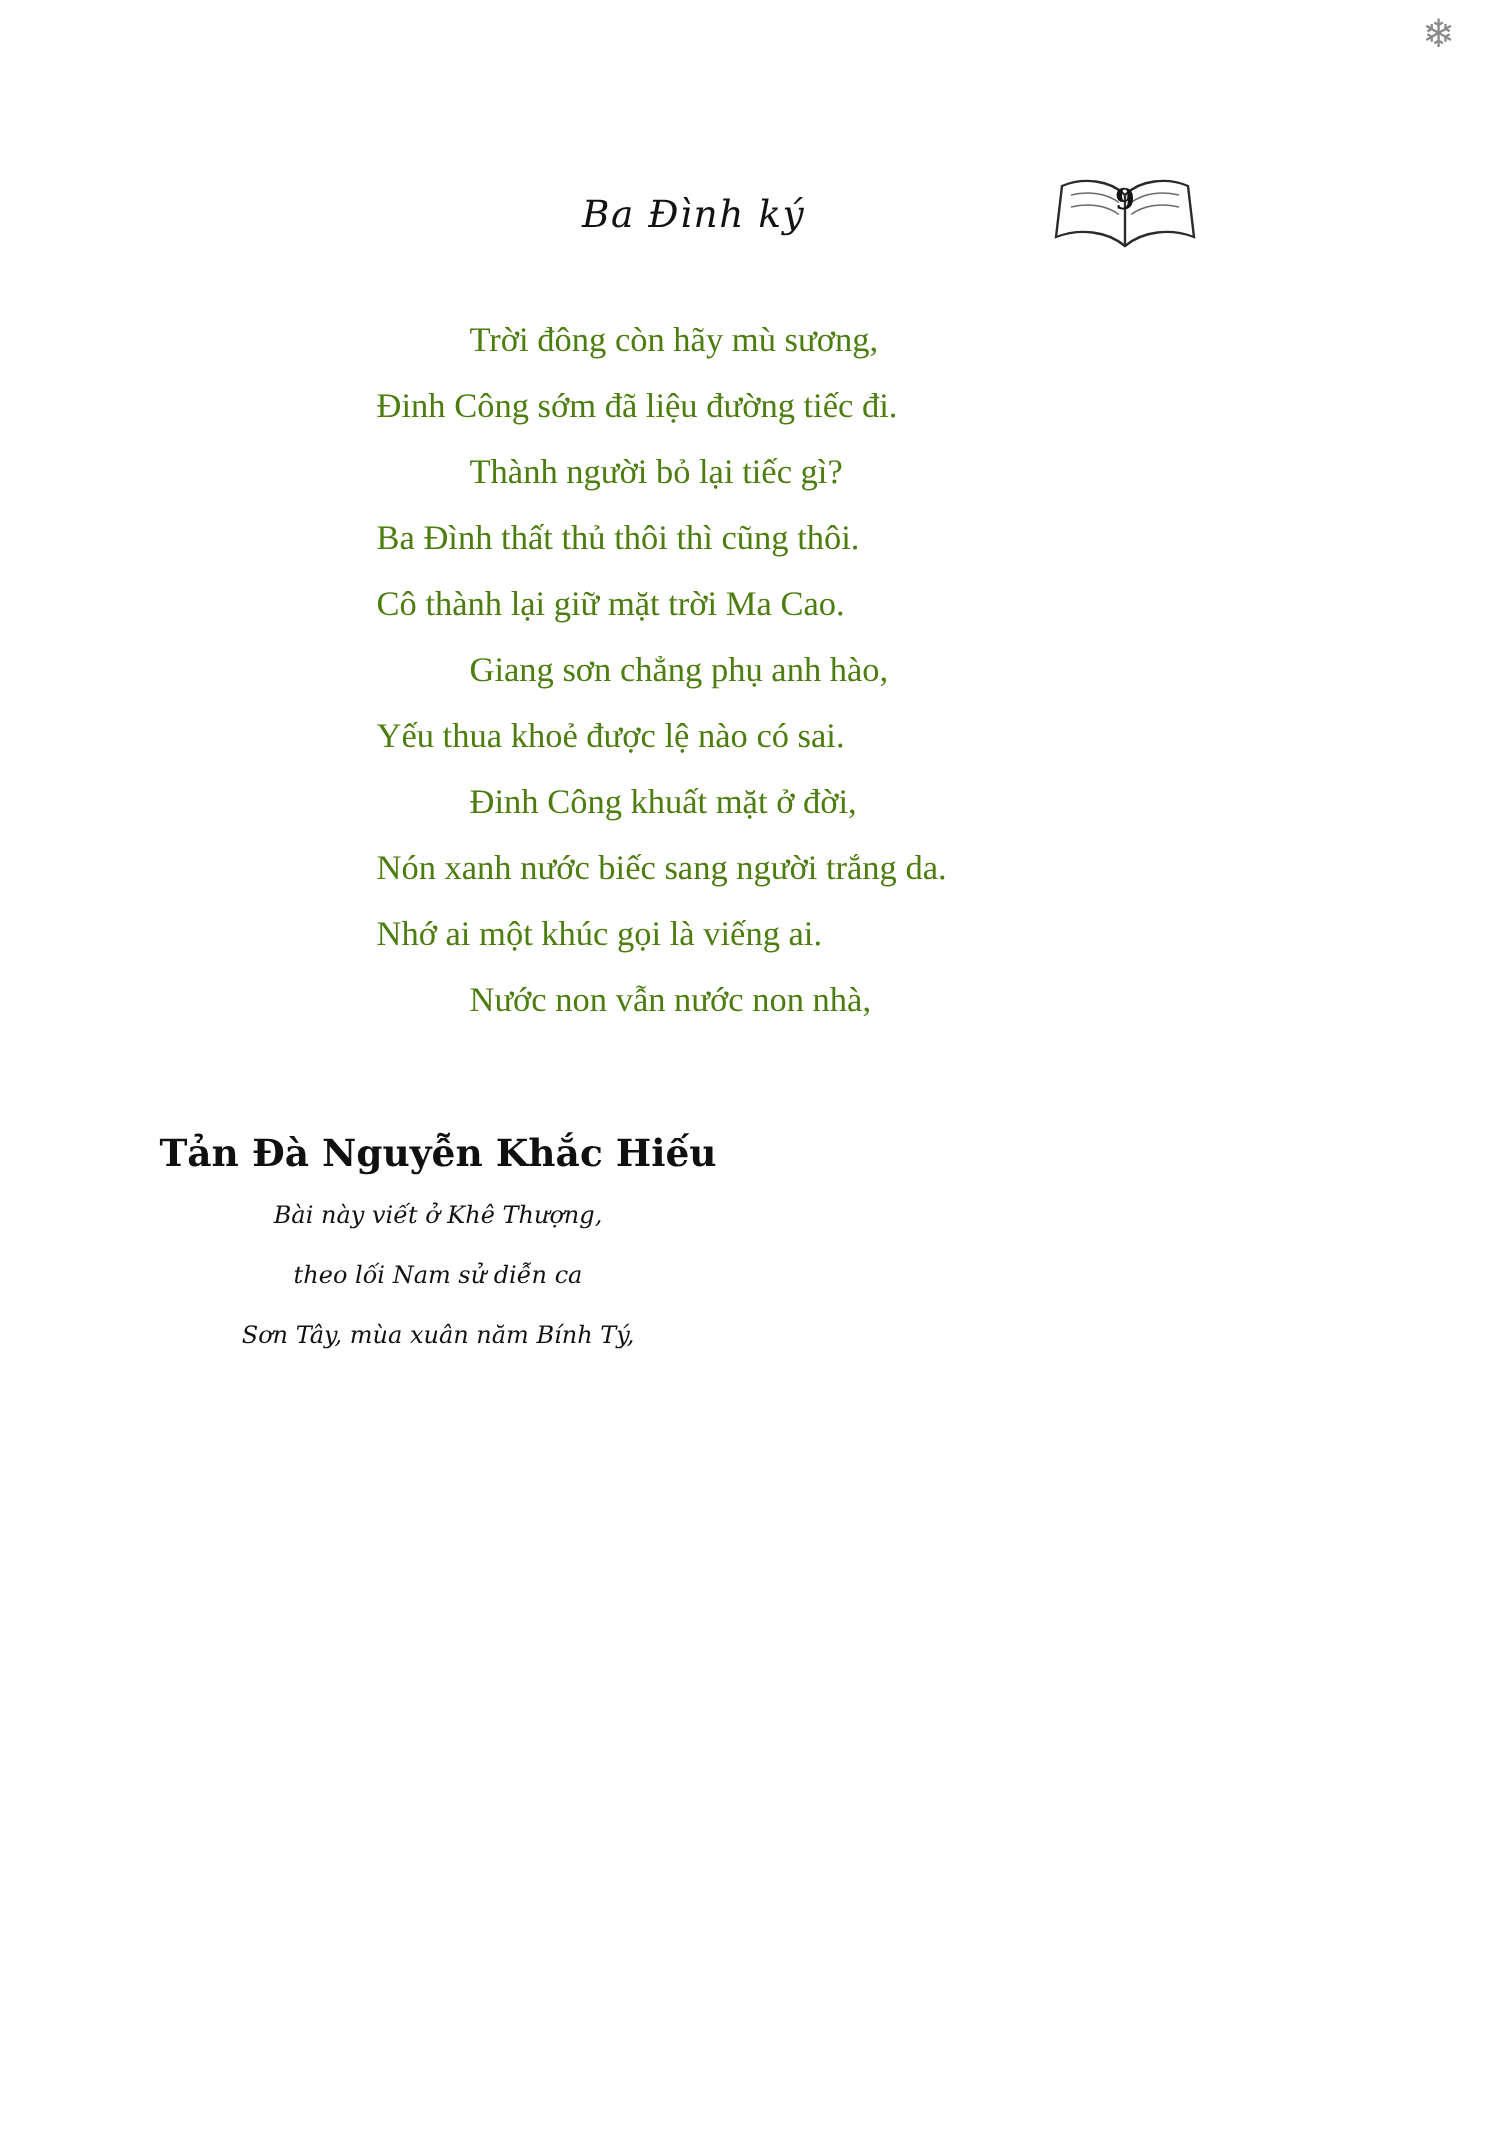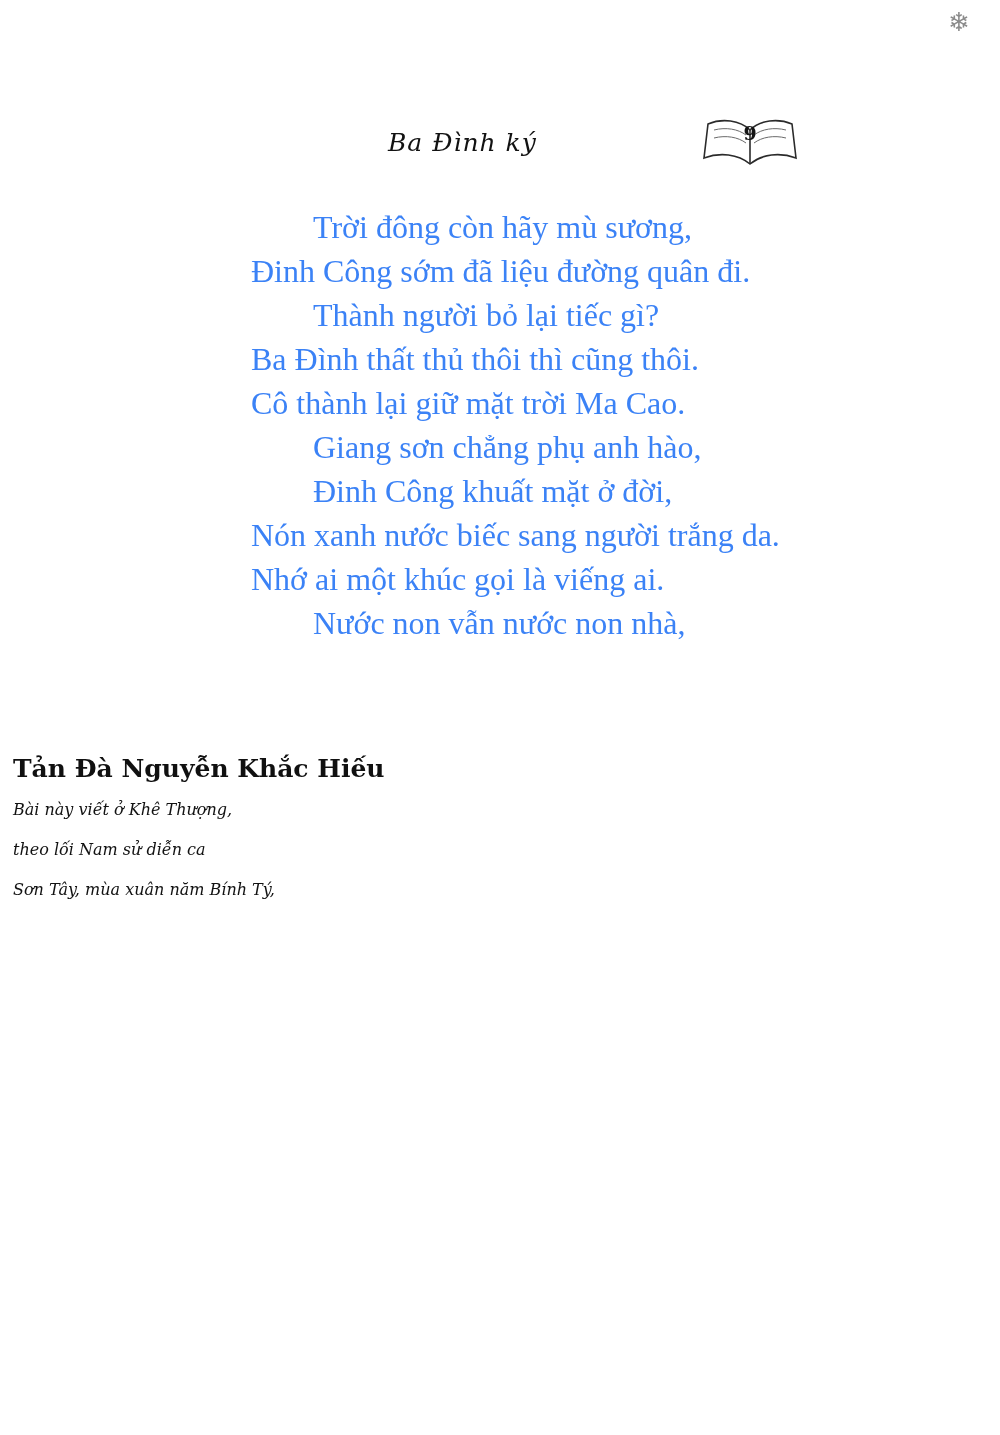--- a/index.html
+++ b/index.html
@@ -72,40 +72,40 @@
     color: #141414;
   }
   
   .poem {
     position: absolute;
     top: 205px;
     left: 0;
     width: 1000px;
   }
   .poem-line {
-    font-size: 32px;
+    font-size: 23px;
     line-height: 44px;
-    color: #3b82f6;
+    color: #4d7c0f;
     white-space: pre;
   }
   .poem-line.odd {
     
     padding-left: 313px;
   }
   .poem-line.even {
     
     padding-left: 251px;
   }
   
   .attribution {
     position: absolute;
     top: 748px;
-    left: 13px;
+    left: 0;
     width: 792px;
-    text-align: left;
+    text-align: center;
     padding-right: 208px;
     box-sizing: border-box;
   }
   .author {
     font-family: "DejaVu Serif", serif;
     font-weight: bold;
     font-size: 25px;
     line-height: 42px;
     color: #101010;
   }
@@ -134,25 +134,26 @@
         <path d="M86 18 C74 15, 62 17, 54 23" stroke="#6a6a6a" stroke-width="1" fill="none"></path>
         <path d="M14 26 C26 23, 38 25, 46 31" stroke="#6a6a6a" stroke-width="1" fill="none"></path>
         <path d="M86 26 C74 23, 62 25, 54 31" stroke="#6a6a6a" stroke-width="1" fill="none"></path>
       </svg>
     </div>
     <div class="page-number">9</div>
   </div>
 
   <div class="poem">
     <div class="poem-line odd">Trời đông còn hãy mù sương,</div>
-    <div class="poem-line even">Đinh Công sớm đã liệu đường quân đi.</div>
+    <div class="poem-line even">Đinh Công sớm đã liệu đường tiếc đi.</div>
     <div class="poem-line odd">Thành người bỏ lại tiếc gì?</div>
     <div class="poem-line even">Ba Đình thất thủ thôi thì cũng thôi.</div>
     <div class="poem-line even">Cô thành lại giữ mặt trời Ma Cao.</div>
     <div class="poem-line odd">Giang sơn chẳng phụ anh hào,</div>
+    <div class="poem-line even">Yếu thua khoẻ được lệ nào có sai.</div>
     <div class="poem-line odd">Đinh Công khuất mặt ở đời,</div>
     <div class="poem-line even">Nón xanh nước biếc sang người trắng da.</div>
     <div class="poem-line even">Nhớ ai một khúc gọi là viếng ai.</div>
     <div class="poem-line odd">Nước non vẫn nước non nhà,</div>
   </div>
 
   <div class="attribution">
     <div class="author">Tản Đà Nguyễn Khắc Hiếu</div>
     <div class="note-line">Bài này viết ở Khê Thượng,</div>
     <div class="note-line">theo lối Nam sử diễn ca</div>

